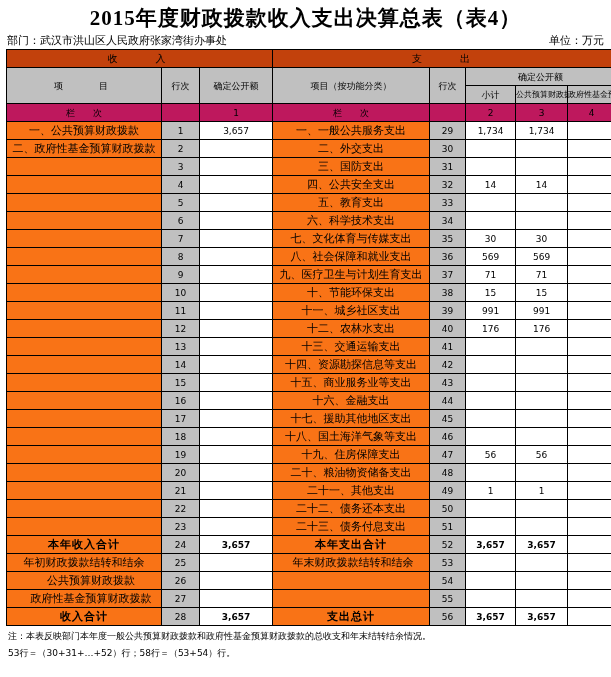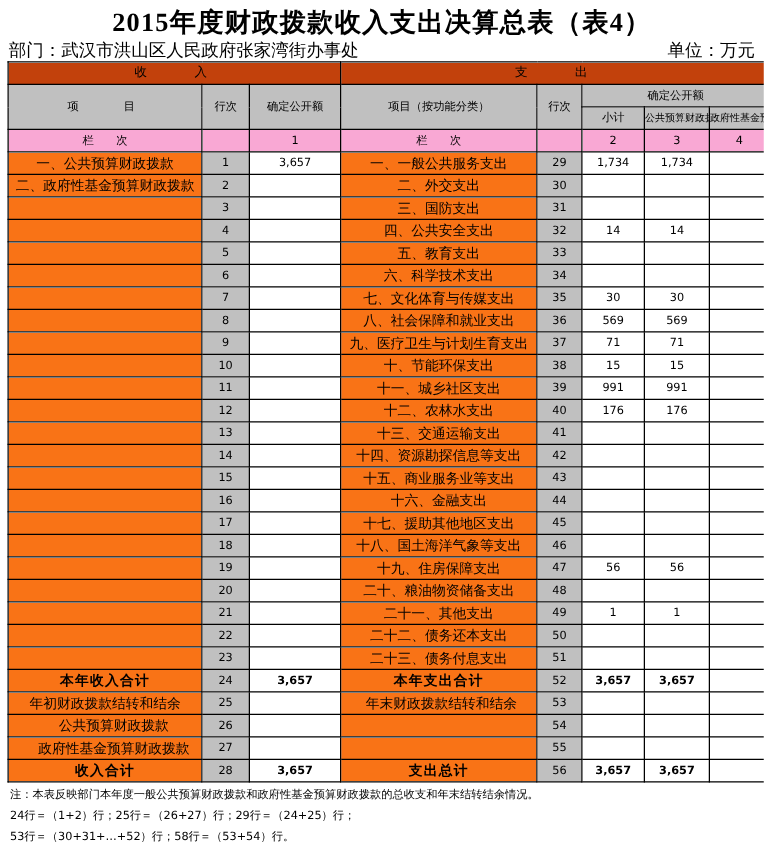--- a/index.html
+++ b/index.html
@@ -29,21 +29,21 @@
     letter-spacing: 1px;
     padding-top: 5px;
     padding-bottom: 3px;
     line-height: 26px;
     white-space: nowrap;
   }
   .subhead {
     display: flex;
     justify-content: space-between;
     align-items: flex-end;
-    font-size: 14px;
+    font-size: 11px;
     line-height: 12px;
     padding: 1px 1px 2px 1px;
     white-space: nowrap;
   }
   table.main {
     border-collapse: collapse;
     table-layout: fixed;
     width: 599px;
     font-size: 9px;
     line-height: 10px;
@@ -64,21 +64,21 @@
     font-weight: bold;
   }
   .grp-title {
     background: #c2410c;
     font-weight: bold;
     font-size: 10px;
     letter-spacing: 6px;
     height: 17px;
   }
   .colnum {
-    background: #f9a8d4;
+    background: #be185d;
     font-weight: bold;
     height: 15px;
   }
   .hdr-sub {
     background: #c0c0c0;
     font-weight: bold;
     font-size: 8px;
     line-height: 9px;
     white-space: normal;
     word-break: break-all;
@@ -467,17 +467,16 @@
           <td class="rowno thick-bottom">56</td>
           <td class="val bold thick-bottom">3,657</td>
           <td class="val bold thick-bottom">3,657</td>
           <td class="val bold thick-right thick-bottom"></td>
         </tr>
       </tbody>
   </table>
 
   <div class="notes">
       <div>注：本表反映部门本年度一般公共预算财政拨款和政府性基金预算财政拨款的总收支和年末结转结余情况。</div>
-      <div>24行＝（1+2）行；25行＝（26+27）行；29行＝（24+25）行；</div>
       <div>53行＝（30+31+…+52）行；58行＝（53+54）行。</div>
     </div>
 
 </div>
 
 </body></html>

